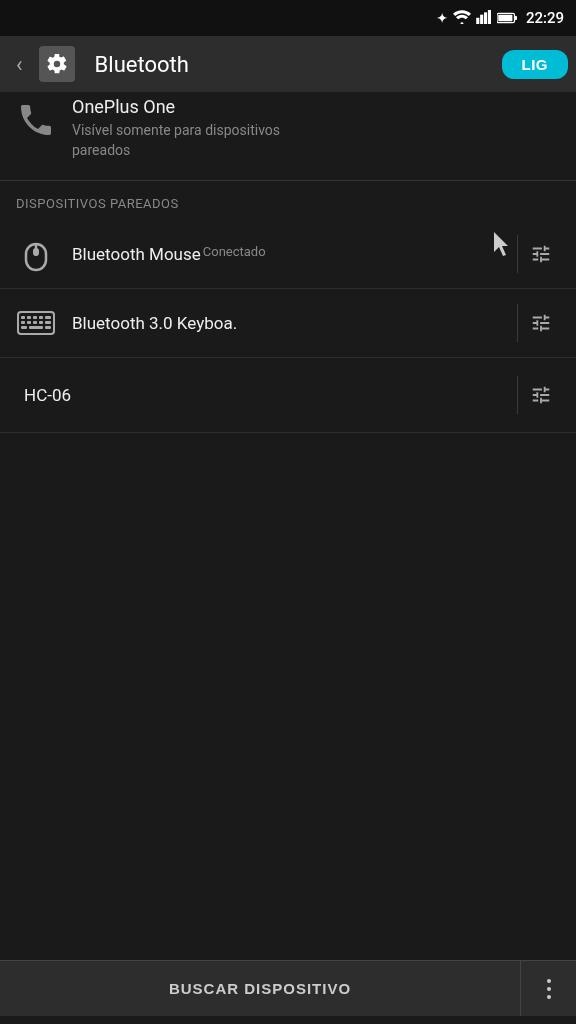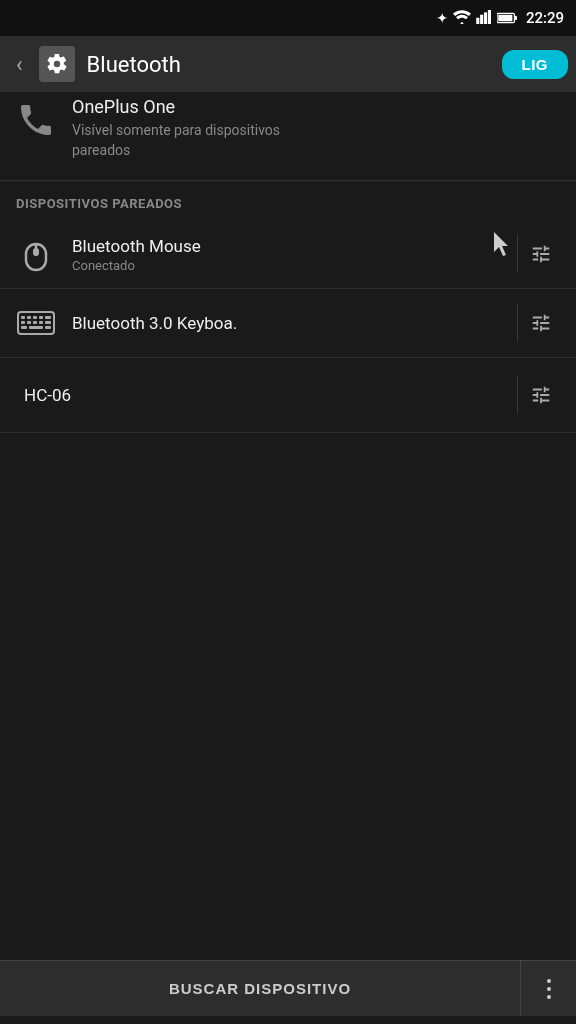--- a/index.html
+++ b/index.html
@@ -80,20 +80,21 @@
       height: 22px;
       fill: #ffffff;
     }
 
     #toolbar-title {
       flex: 1;
       font-size: 22px;
       font-weight: 400;
       color: #ffffff;
       padding-left: 4px;
+      margin-left: 8px;
     }
 
     #lig-button {
       background: #00bcd4;
       color: #ffffff;
       border: none;
       border-radius: 12px;
       padding: 6px 20px;
       font-size: 15px;
       font-weight: 700;
@@ -148,21 +149,21 @@
     }
 
     
     .section-header {
       padding: 12px 16px 8px 16px;
       border-top: 1px solid #333333;
     }
 
     .section-header-text {
       font-size: 13px;
-      font-weight: 700;
+      font-weight: 400;
       color: #888888;
       letter-spacing: 0.5px;
       text-transform: uppercase;
     }
 
     
     #paired-devices {
       background: #1a1a1a;
     }
 
@@ -185,21 +186,21 @@
       justify-content: center;
     }
 
     .device-icon svg {
       fill: #aaaaaa;
     }
 
     .device-text {
       flex: 1;
       display: flex;
-      flex-direction: column;
+      flex-direction: row;
       gap: 2px;
     }
 
     .device-item-name {
       font-size: 17px;
       color: #eeeeee;
       font-weight: 400;
     }
 
     .device-item-status {

